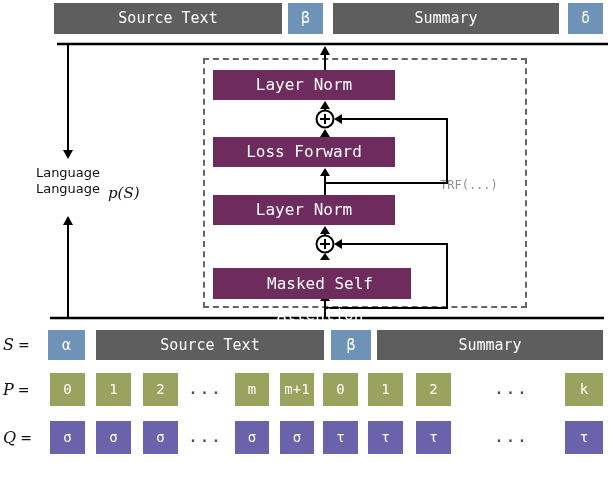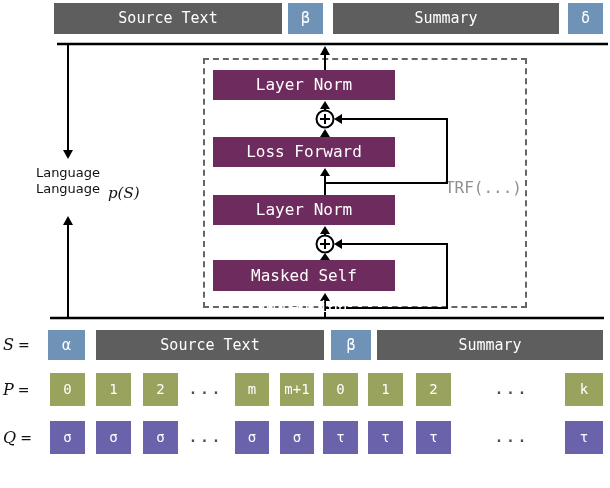--- a/index.html
+++ b/index.html
@@ -20,24 +20,24 @@
   .tr-beta{left:288px;width:35px;}
   .tr-sum{left:333px;width:226px;}
   .tr-delta{left:568px;width:35px;}
   
   #loss-text{left:18px;top:165px;width:100px;text-align:center;color:#111;
              font-family:"DejaVu Sans",sans-serif;font-size:13px;line-height:16px;}
   #prob{left:108px;top:184px;width:46px;color:#111;
         font-family:"DejaVu Serif",serif;font-style:italic;font-size:15px;}
   
   #trf-box{left:203px;top:58px;width:320px;height:246px;border:2px dashed #666;z-index:1;}
-  #trf-label{left:440px;top:178px;width:82px;text-align:right;color:#909090;font-size:16px;z-index:1;}
+  #trf-label{left:440px;top:178px;width:82px;color:#909090;font-size:12px;z-index:1;}
   .layer{position:absolute;left:213px;width:182px;height:30px;line-height:30px;
          text-align:center;color:#fff;font-size:16px;z-index:3;}
-  #ln1{top:70px;} #ff{top:137px;} #ln2{top:195px;} #msa{top:260px;height:31px;line-height:31px;}
+  #ln1{top:70px;} #ff{top:137px;} #ln2{top:195px;} #msa{top:268px;height:31px;line-height:31px;padding-left:16px;}
   #wires{left:0;top:0;z-index:2;pointer-events:none;}
   
   .rowlab{position:absolute;left:3px;width:42px;color:#111;}
   .rowlab .ltr{font-family:"DejaVu Serif",serif;font-style:italic;font-size:16px;}
   .rowlab .eq{font-family:"DejaVu Sans",sans-serif;font-size:14px;padding-left:4px;}
   #row-s{left:0;top:330px;width:610px;height:30px;}
   #row-s .box{height:30px;line-height:30px;}
   .s-alpha{left:48px;width:37px;}
   .s-src{left:96px;width:228px;}
   .s-beta{left:331px;width:40px;}

